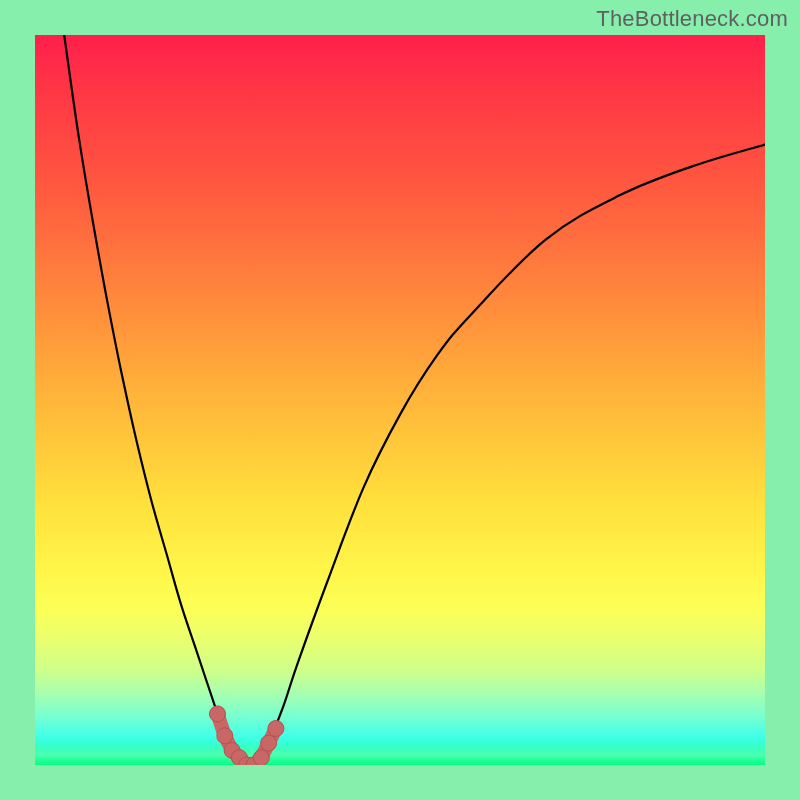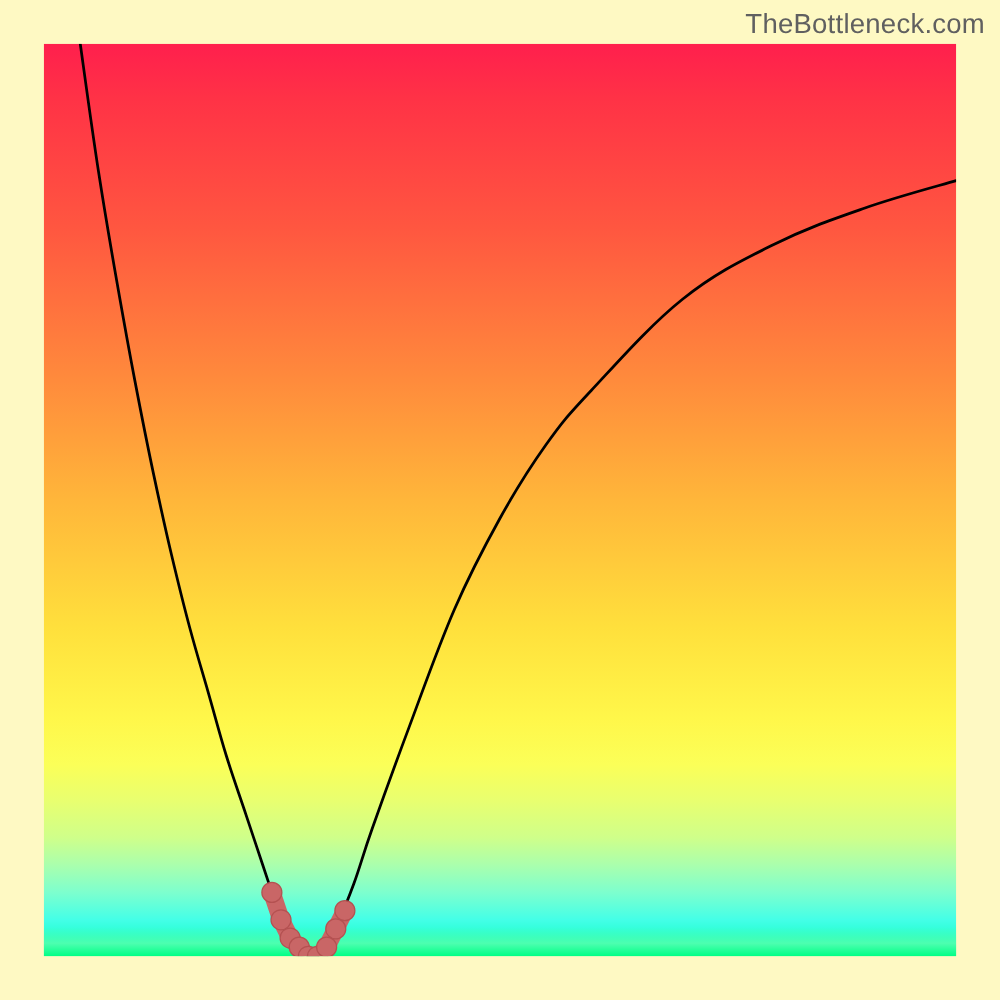--- a/index.html
+++ b/index.html
@@ -8,21 +8,21 @@
     width: 800px;
     height: 800px;
     overflow: hidden;
     background: #000;
     font-family: Arial, sans-serif;
   }
   .stage {
     position: relative;
     width: 800px;
     height: 800px;
-    background: #fef9c3;
+    background: #86efac;
     text-decoration: underline;
   }
   .watermark {
     position: absolute;
     top: 6px;
     right: 12px;
     color: #606060;
     font-size: 22px;
     font-weight: 500;
     letter-spacing: 0.2px;

